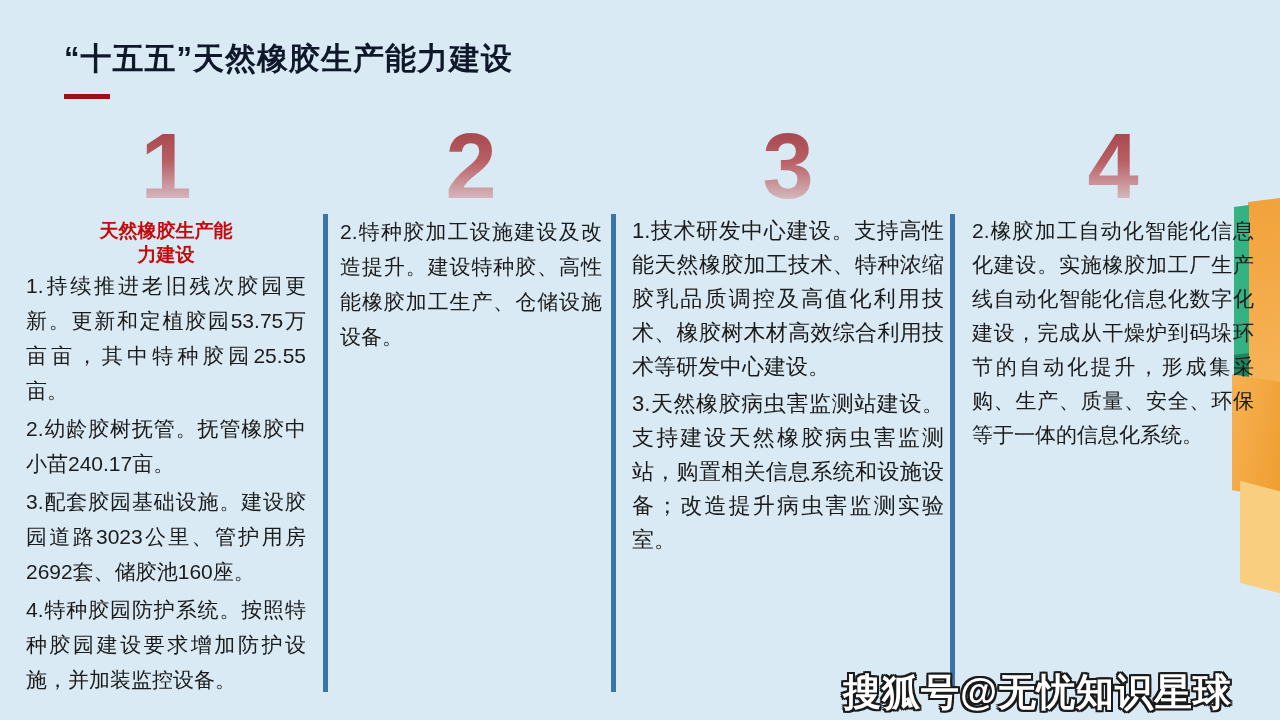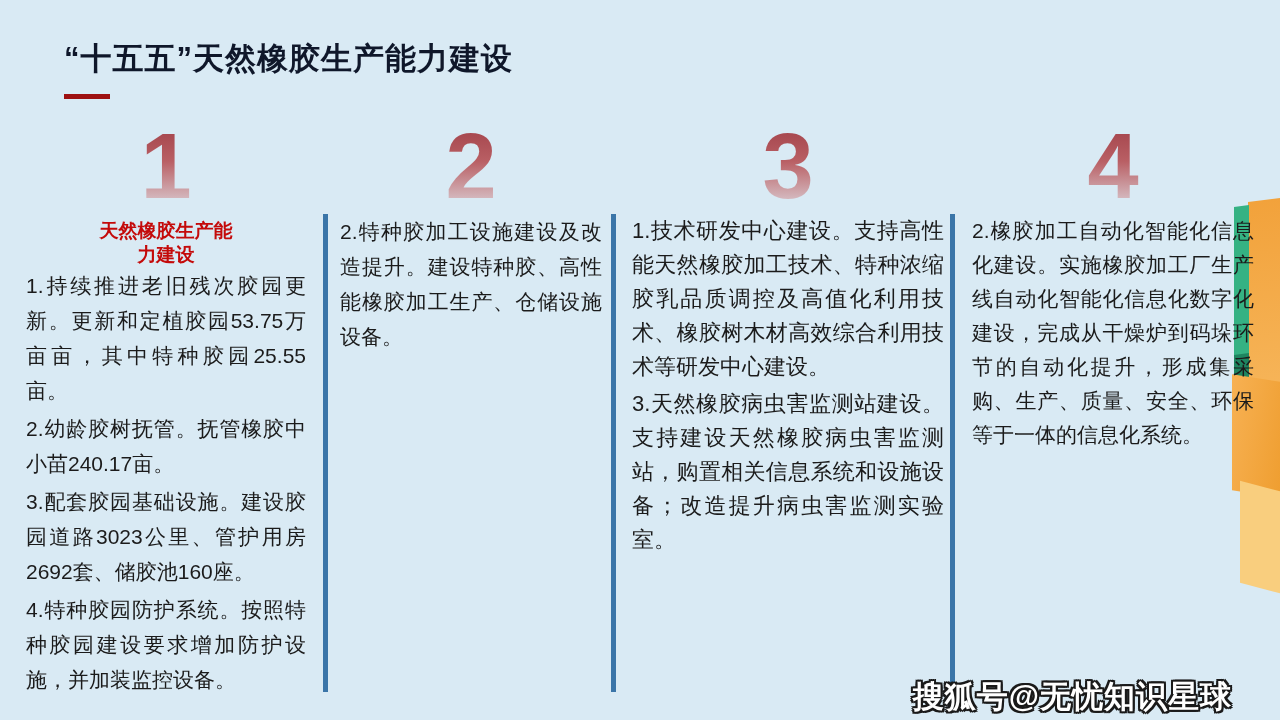--- a/index.html
+++ b/index.html
@@ -46,21 +46,21 @@
     font-size:19px;line-height:24px;font-weight:bold;color:#C40A0A;
   }
   .col-body{margin-top:0;color:#1B1B1B;text-align:justify;}
   .col-body p{margin:0 0 3px 0;}
   .col-1 .col-body p,.col-2 .col-body p{font-size:21px;line-height:35px;}
   .col-3 .col-body p{font-size:22px;line-height:34px;}
   .col-4 .col-body p{font-size:21px;line-height:34px;}
   
   .watermark{
     position:absolute;right:48px;bottom:2px;
-    font-size:31px;font-weight:bold;color:#FFFFFF;letter-spacing:1px;
+    font-size:38px;font-weight:bold;color:#FFFFFF;letter-spacing:1px;
     text-shadow:2px 2px 0 #1A1A1A,-2px -2px 0 #1A1A1A,2px -2px 0 #1A1A1A,-2px 2px 0 #1A1A1A,0 2px 0 #1A1A1A,2px 0 0 #1A1A1A,0 -2px 0 #1A1A1A,-2px 0 0 #1A1A1A;
   }
 </style>
 </head>
 <body>
 
 <div class="slide">
 
   <h1 class="page-title">“十五五”天然橡胶生产能力建设</h1>
   <div class="title-underline"></div>

